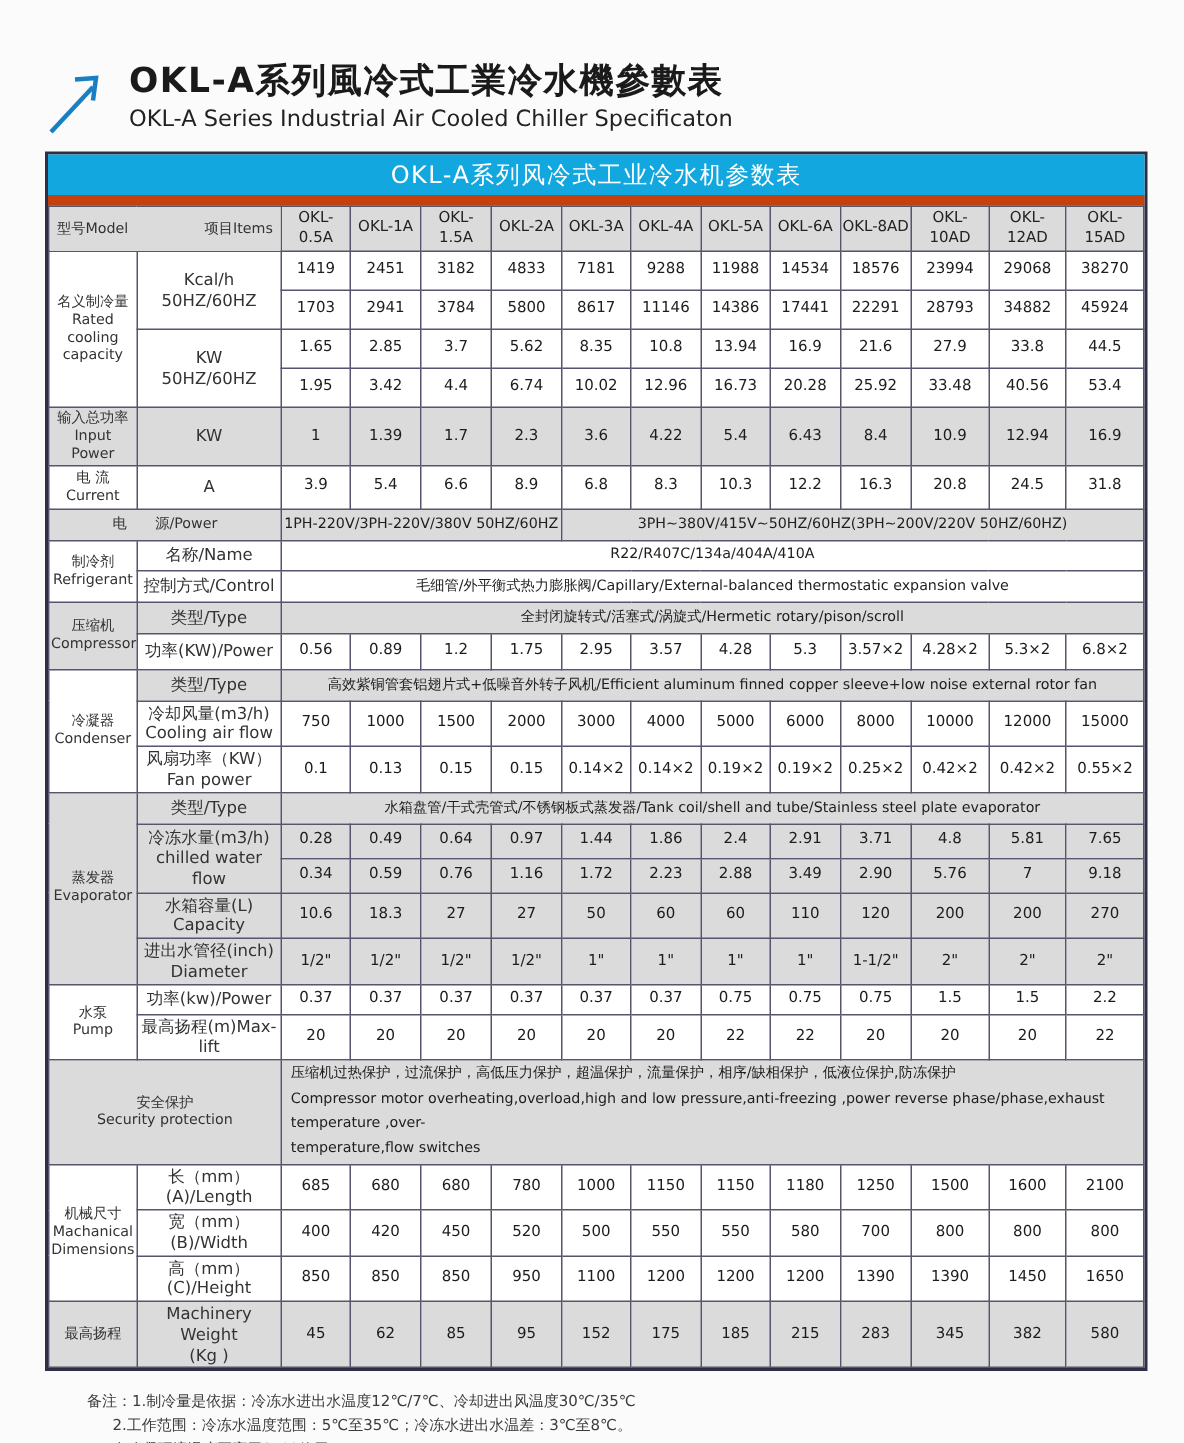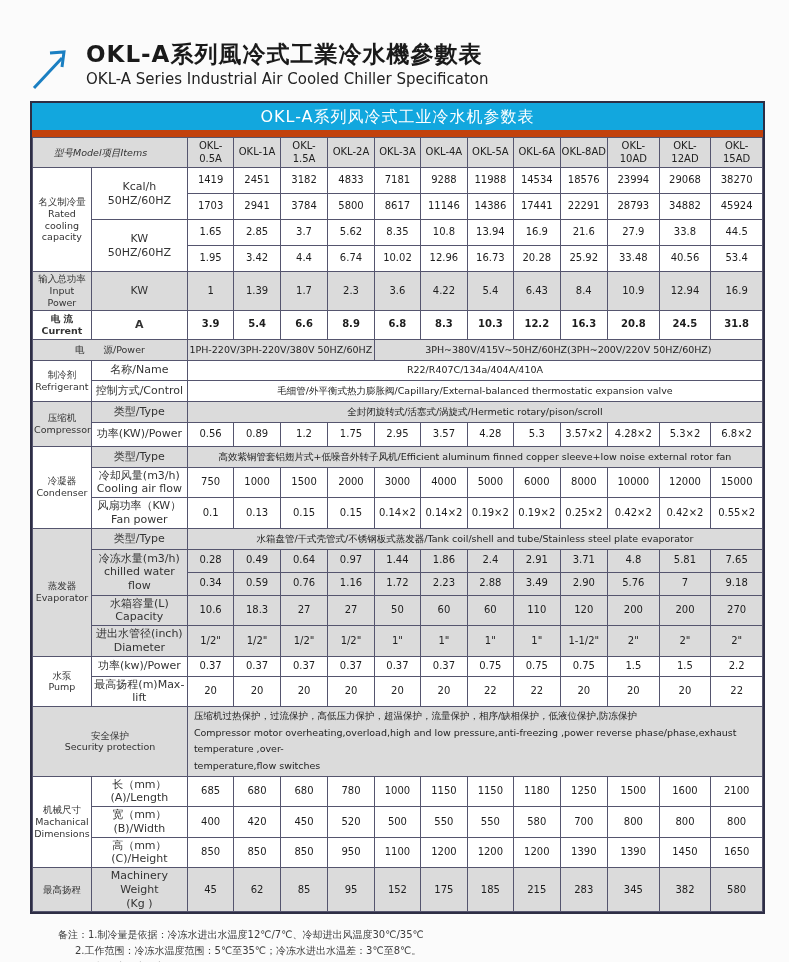--- a/index.html
+++ b/index.html
@@ -26,22 +26,22 @@
   td.grp{font-size:9.5px;}
   td.val{font-size:10px;color:#1d1d1d;}
   td.long{font-size:9.5px;}
   td.left{text-align:left;padding-left:6px;line-height:1.75;}
   td.model{font-size:10px;color:#222;}
 
   
   td.corner{position:relative;padding:0;
     background-image:linear-gradient(to bottom right,transparent calc(50% - .6px),
       #6a6a7e calc(50% - .6px),#6a6a7e calc(50% + .6px),transparent calc(50% + .6px));}
-  .corner-in{display:flex;justify-content:flex-start;align-items:center;height:100%;
-    padding:0 21px;font-size:9.5px;color:#333;font-style:italic;}
+  .corner-in{display:flex;justify-content:space-between;align-items:center;height:100%;
+    padding:0 5px;font-size:9.5px;color:#333;}
 
   
   .notes{margin:13px 28px 0 58px;font-size:10px;color:#3c3c3c;line-height:1.58;}
   .notes-en{margin-top:2px;}
   .note-line.ind{padding-left:17px;}
 </style>
 </head>
 <body>
 <div class="page">
 
@@ -164,21 +164,21 @@
             <td class="val">2.3</td>
             <td class="val">3.6</td>
             <td class="val">4.22</td>
             <td class="val">5.4</td>
             <td class="val">6.43</td>
             <td class="val">8.4</td>
             <td class="val">10.9</td>
             <td class="val">12.94</td>
             <td class="val">16.9</td>
           </tr>
-          <tr style="height: 29px; font-weight: bold;">
+          <tr style="height: 29px;">
             <td class="lbl grp">电 流<br>Current</td>
             <td class="lbl">A</td>
             <td class="val">3.9</td>
             <td class="val">5.4</td>
             <td class="val">6.6</td>
             <td class="val">8.9</td>
             <td class="val">6.8</td>
             <td class="val">8.3</td>
             <td class="val">10.3</td>
             <td class="val">12.2</td>

